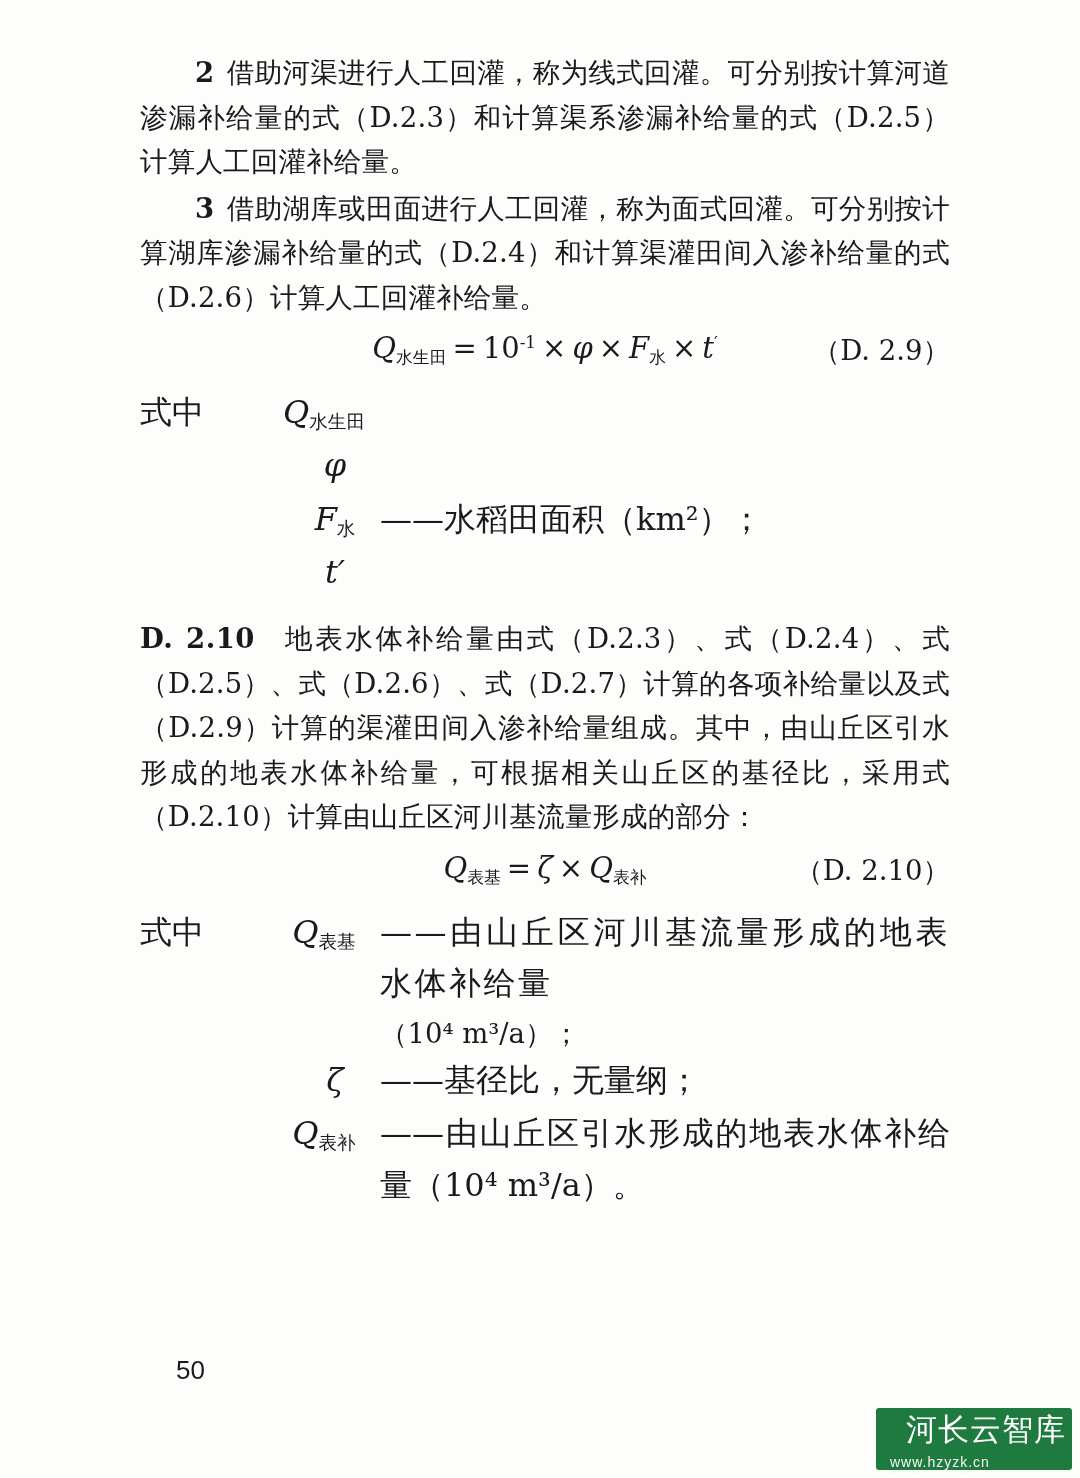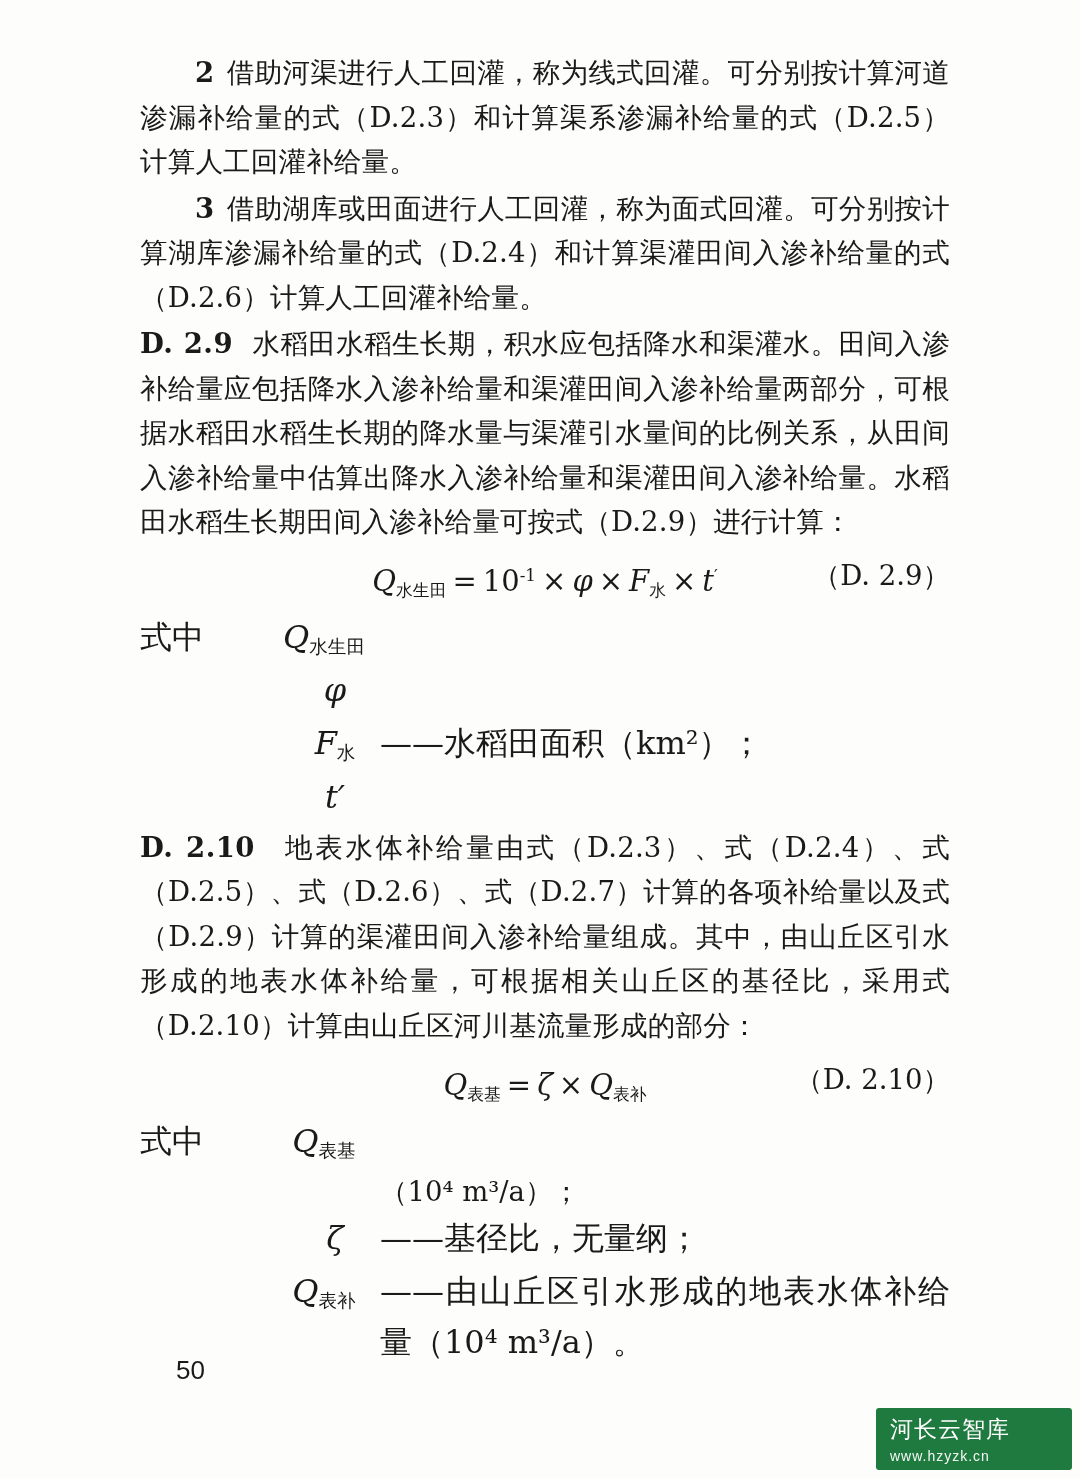--- a/index.html
+++ b/index.html
@@ -55,21 +55,20 @@
     position: relative;
     margin: 12px 0 10px 0;
     height: 46px;
     font-size: 29px;
   }
   .formula-body {
     position: absolute;
     left: 0; right: 0;
     text-align: center;
     font-family: "DejaVu Serif", "Liberation Serif", serif;
-    margin-top: 8px;
   }
   .formula-num {
     position: absolute;
     right: 0;
     top: 2px;
     font-size: 27.5px;
     text-align: right;
   }
   .it { font-style: italic; }
   .sub {
@@ -141,42 +140,42 @@
     border-radius: 3px;
     color: #ffffff;
     font-family: "Liberation Sans", sans-serif;
     display: flex;
     flex-direction: column;
     justify-content: center;
     padding-left: 14px;
     box-sizing: border-box;
   }
   .watermark .wm-main {
-    font-size: 23px;
+    font-size: 31px;
     letter-spacing: 1px;
+    margin-left: 16px;
   }
   .watermark .wm-sub {
     font-size: 14px;
     letter-spacing: 1px;
     margin-top: 3px;
     opacity: 0.95;
   }
 </style>
 </head>
 <body>
 
 <div class="page">
   <div class="content">
 
 
     <p class="para indent2"><span class="num-lead">2</span><span>借助河渠进行人工回灌，称为线式回灌。可分别按计算河道渗漏补给量的式（D.2.3）和计算渠系渗漏补给量的式（D.2.5）计算人工回灌补给量。</span></p>
 
     <p class="para indent2"><span class="num-lead">3</span><span>借助湖库或田面进行人工回灌，称为面式回灌。可分别按计算湖库渗漏补给量的式（D.2.4）和计算渠灌田间入渗补给量的式（D.2.6）计算人工回灌补给量。</span></p>
 
-    <p class="para"><span class="sec-label">D. 2.9</span><span class="sec-gap"></span><span>水稻田水稻生长期，积水应包括降水和渠灌水。田间入渗补给量应包括降水入渗补给量和渠灌田间入渗补给量两部分，可根据水稻田水稻生长期的降水量与渠灌引水量间的比例关系，从田间入渗补给量中估算出降水入渗补给量和渠灌田间入渗补给量。水稻田水稻生长期田间入渗补给量可按式（D.2.9）进行计算：</span></p>
 
     <div class="formula-row">
       <div class="formula-body">
         <span class="it">Q</span><span class="sub">水生田</span><span class="op">=</span><span>10</span><span class="sup">-1</span><span class="op">×</span><span class="it">φ</span><span class="op">×</span><span class="it">F</span><span class="sub">水</span><span class="op">×</span><span class="it">t</span><span class="sup">′</span>
       </div>
       <div class="formula-num">（D. 2.9）</div>
     </div>
 
     <div class="where-block">
       <div class="where-line">
@@ -191,33 +190,34 @@
         <span class="where-label"></span>
         <span class="where-sym narrow"><span class="it">F</span><span class="sub">水</span></span>
         <span class="where-def">——水稻田面积（km²）；</span>
       </div>
       <div class="where-line">
         <span class="where-label"></span>
         <span class="where-sym narrow"><span class="it">t′</span></span>
       </div>
     </div>
 
-    <p class="para" style="margin-top:2px"><span class="sec-label">D. 2.10</span><span class="sec-gap-wide"></span><span>地表水体补给量由式（D.2.3）、式（D.2.4）、式（D.2.5）、式（D.2.6）、式（D.2.7）计算的各项补给量以及式（D.2.9）计算的渠灌田间入渗补给量组成。其中，由山丘区引水形成的地表水体补给量，可根据相关山丘区的基径比，采用式（D.2.10）计算由山丘区河川基流量形成的部分：</span></p>
+    <p class="para" style="margin-top:18px"><span class="sec-label">D. 2.10</span><span class="sec-gap-wide"></span><span>地表水体补给量由式（D.2.3）、式（D.2.4）、式（D.2.5）、式（D.2.6）、式（D.2.7）计算的各项补给量以及式（D.2.9）计算的渠灌田间入渗补给量组成。其中，由山丘区引水形成的地表水体补给量，可根据相关山丘区的基径比，采用式（D.2.10）计算由山丘区河川基流量形成的部分：</span></p>
 
     <div class="formula-row">
       <div class="formula-body">
         <span class="it">Q</span><span class="sub">表基</span><span class="op">=</span><span class="it">ζ</span><span class="op">×</span><span class="it">Q</span><span class="sub">表补</span>
       </div>
       <div class="formula-num">（D. 2.10）</div>
     </div>
 
     <div class="where-block">
       <div class="where-line">
         <span class="where-label">式中</span>
         <span class="where-sym"><span class="it">Q</span><span class="sub">表基</span></span>
+        <span class="where-def spread">——由山丘区河川基流量形成的地表水体补给量</span>
       </div>
       <div class="where-cont">（10⁴ m³/a）；</div>
       <div class="where-line">
         <span class="where-label"></span>
         <span class="where-sym narrow"><span class="it">ζ</span></span>
         <span class="where-def">——基径比，无量纲；</span>
       </div>
       <div class="where-line">
         <span class="where-label"></span>
         <span class="where-sym"><span class="it">Q</span><span class="sub">表补</span></span>

